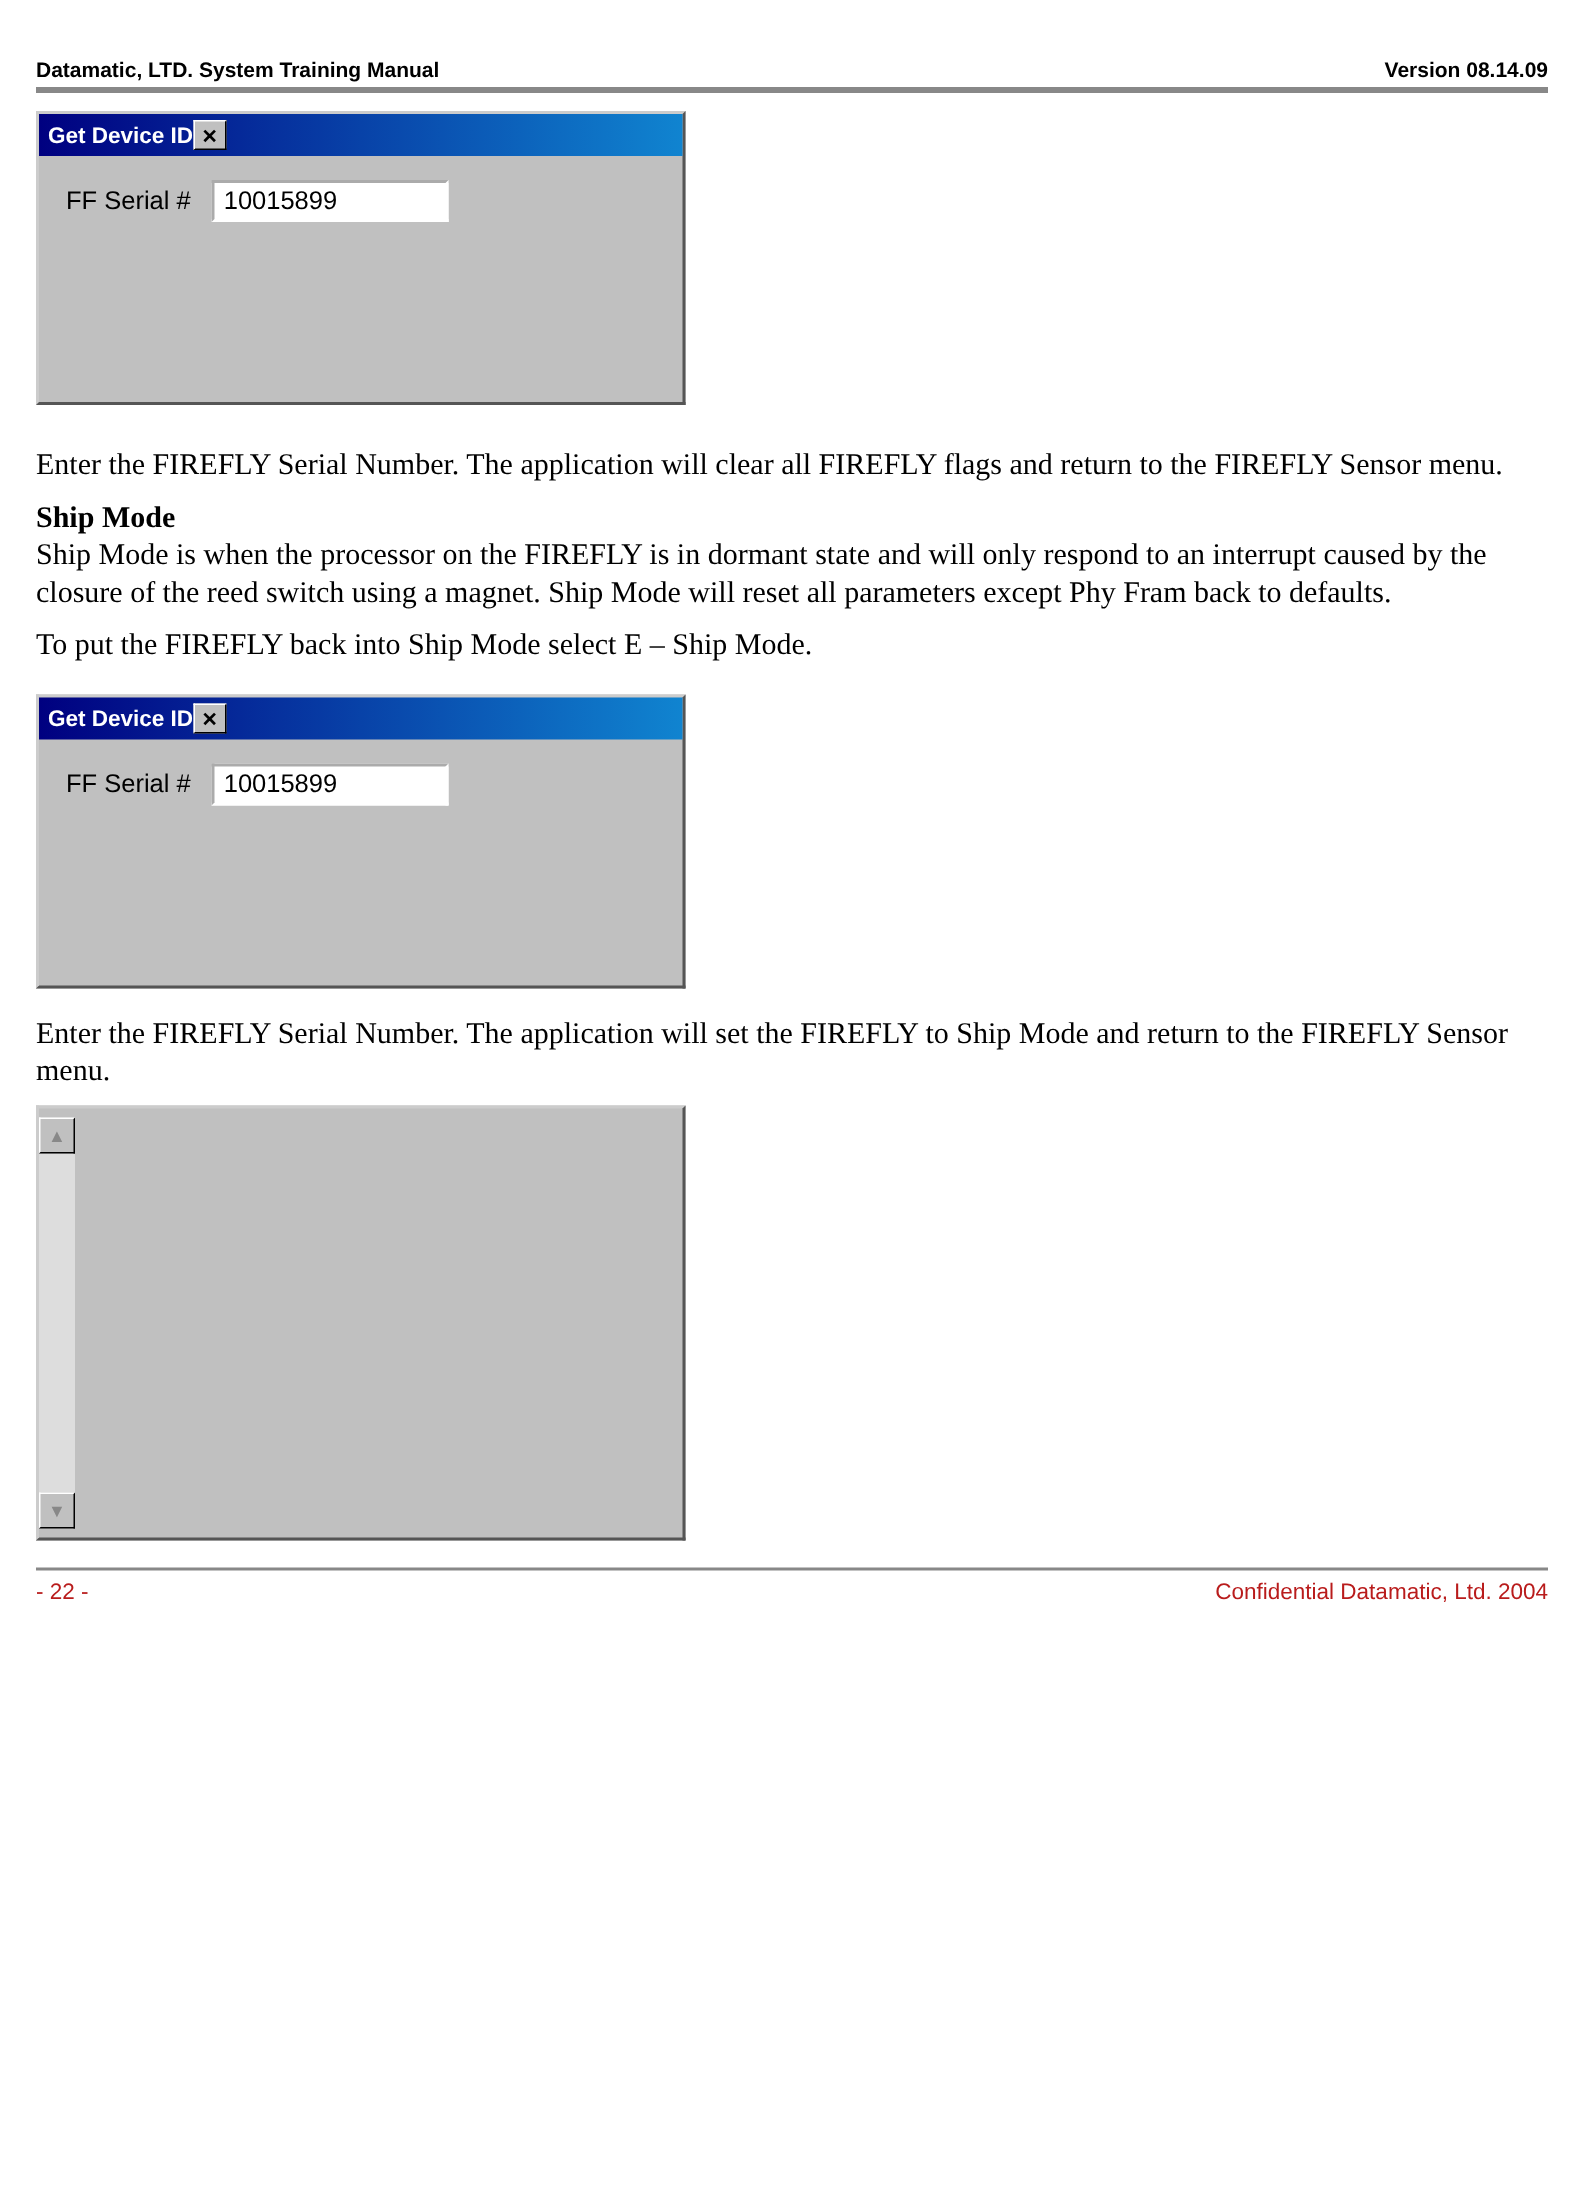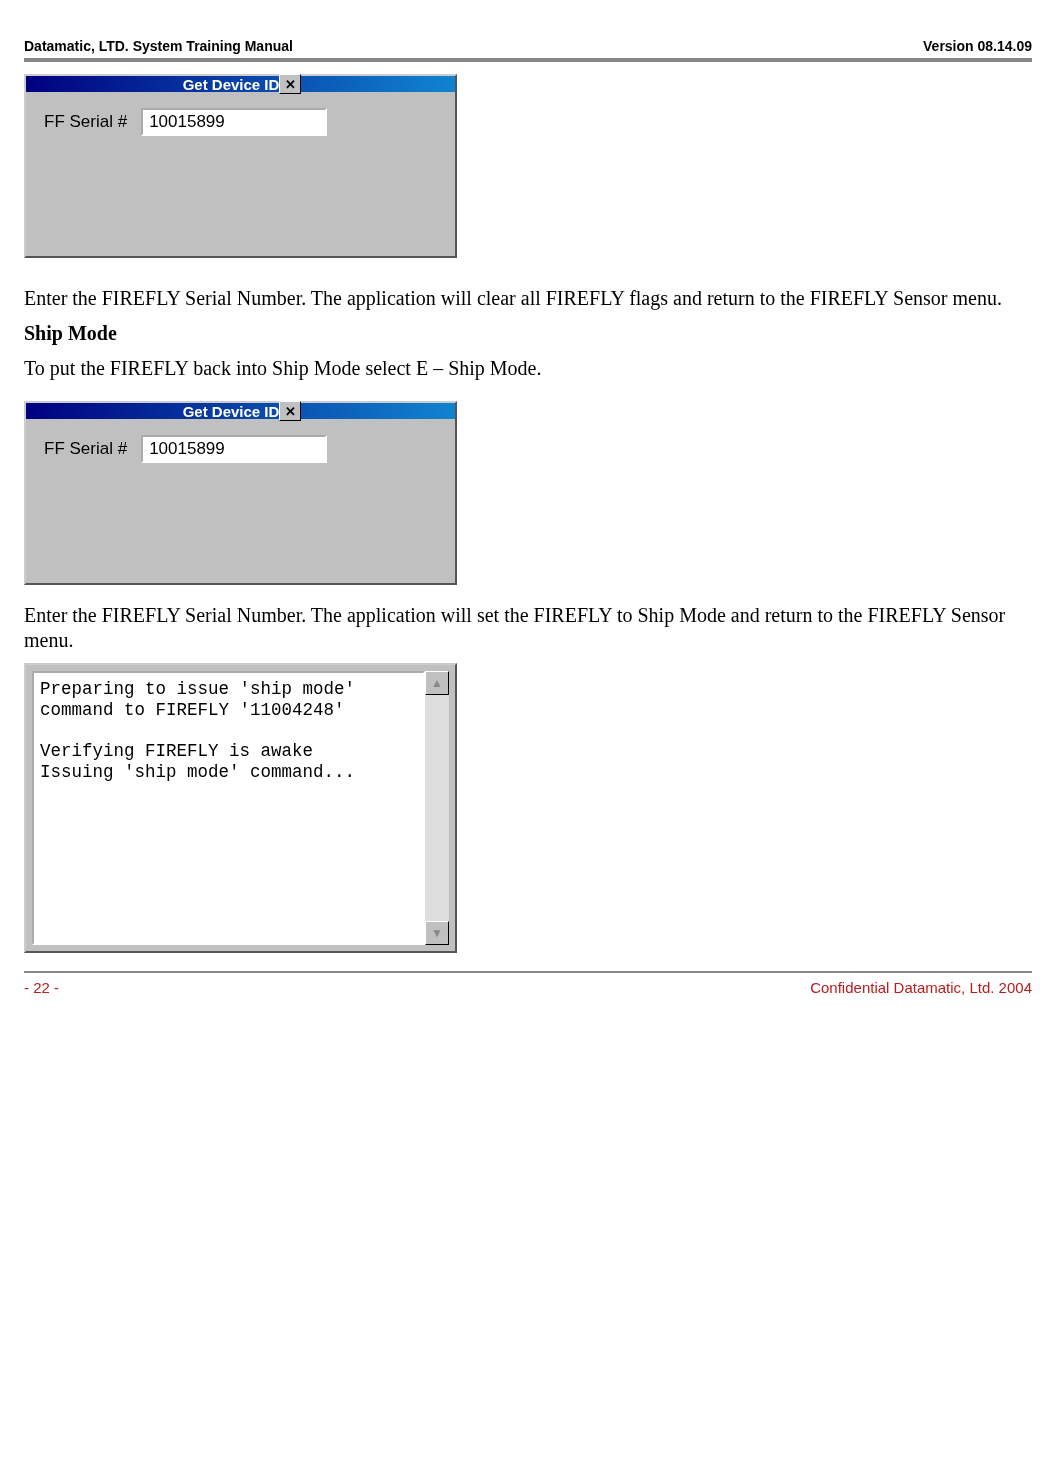--- a/index.html
+++ b/index.html
@@ -6,25 +6,25 @@
   body { font-family: "Times New Roman", Times, serif; font-size: 20px; color: #000; background: #fff; width: 1056px; margin: 0 auto; padding: 0 24px; }
   .page-header { display: flex; justify-content: space-between; font-family: Arial, Helvetica, sans-serif; font-weight: bold; font-size: 14px; padding: 10px 0 4px 0; margin-top: 28px; }
   .hr-thick { border: none; border-top: 4px solid #888; margin-bottom: 12px; }
   .hr-thin { border: none; border-top: 2px solid #888; margin-top: 18px; margin-bottom: 6px; }
   .page-footer { display: flex; justify-content: space-between; font-family: Arial, Helvetica, sans-serif; font-size: 15px; color: #b91c1c; padding-bottom: 20px; }
   .para { margin: 6px 0 10px 0; line-height: 1.25; }
   .para.first-after-dialog { margin-top: 28px; }
   .heading { font-weight: bold; }
   
   .win-dialog { width: 433px; border: 1px solid #000; border-left: 2px solid #ccc; border-top: 2px solid #ccc; border-right: 2px solid #555; border-bottom: 2px solid #555; background: #c0c0c0; font-family: Tahoma, Arial, sans-serif; margin: 6px 0; }
-  .win-titlebar { background: linear-gradient(to right, #000080, #1084d0); color: #fff; height: 16px; display: flex; align-items: center; justify-content: center; padding: 0 3px 0 6px; font-weight: bold; font-size: 15px; }
+  .win-titlebar { background: linear-gradient(to right, #000080, #1084d0); color: #fff; height: 28px; display: flex; align-items: center; justify-content: flex-start; padding: 0 3px 0 6px; font-weight: bold; font-size: 15px; }
   .win-close { width: 22px; height: 20px; background: #c0c0c0; border: 1px solid #000; border-top-color: #fff; border-left-color: #fff; display: flex; align-items: center; justify-content: center; font-weight: bold; font-family: Arial, sans-serif; color: #000; font-size: 13px; line-height: 1; }
   .win-body { padding: 16px 18px 120px 18px; display: flex; align-items: center; gap: 14px; }
   .win-label { font-size: 17px; font-weight: normal; color: #000; font-family: Tahoma, Arial, sans-serif; }
-  .win-input { width: 186px; height: 28px; border: 2px inset #fff; background: #fff; font-family: Tahoma, Arial, sans-serif; font-size: 17px; padding: 2px 6px; }
+  .win-input { width: 158px; height: 28px; border: 2px inset #fff; background: #fff; font-family: Tahoma, Arial, sans-serif; font-size: 17px; padding: 2px 6px; }
   
   .win-console { width: 433px; height: 290px; border: 1px solid #000; border-left: 2px solid #ccc; border-top: 2px solid #ccc; border-right: 2px solid #555; border-bottom: 2px solid #555; background: #c0c0c0; display: flex; margin: 10px 0 0 0; }
   .win-console-textarea { flex: 1; background: #fff; margin: 6px 0 6px 6px; padding: 6px 6px; border: 2px inset #fff; font-family: "Courier New", monospace; font-size: 17.5px; line-height: 1.18; white-space: pre-wrap; overflow: hidden; }
   .win-scrollbar { width: 24px; margin: 6px 6px 6px 0; background: #ddd; display: flex; flex-direction: column; justify-content: space-between; }
   .sb-btn { height: 24px; background: #c0c0c0; border: 1px solid #000; border-top-color: #fff; border-left-color: #fff; display: flex; align-items: center; justify-content: center; color: #888; font-size: 12px; }
 </style>
 </head>
 <body>
 
 <div class="page-header">
@@ -43,45 +43,41 @@
   <div class="win-body">
     <span class="win-label">FF Serial #</span>
     <input class="win-input" type="text" value="10015899" style="">
   </div>
 </div>
 
 <p class="para first-after-dialog">Enter the FIREFLY Serial Number.  The application will clear all FIREFLY flags and return to the FIREFLY Sensor menu.</p>
 
 <p class="para">
   <span class="heading">Ship Mode</span><br>
+  <span>Ship Mode is when the processor on the FIREFLY is in dormant state and will only respond to an interrupt caused by the closure of the reed switch using a magnet.  Ship Mode will reset all parameters except Phy Fram back to defaults.</span>
 </p>
 
 <p class="para" style="margin-top:4px;margin-bottom:20px;">To put the FIREFLY back into Ship Mode select E – Ship Mode.</p>
 
 <div class="win-dialog">
   <div class="win-titlebar">
     <span>Get Device ID</span>
     <div class="win-close">
       <span>✕</span>
     </div>
   </div>
   <div class="win-body">
     <span class="win-label">FF Serial #</span>
     <input class="win-input" type="text" value="10015899" style="">
   </div>
 </div>
 
 <p class="para" style="margin-top:18px;">Enter the FIREFLY Serial Number.  The application will set the FIREFLY to Ship Mode and return to the FIREFLY Sensor menu.</p>
 
 <div class="win-console">
-  <div class="win-console-textarea">Preparing to issue 'ship mode'
-command to FIREFLY '11004248'
-
-Verifying FIREFLY is awake
-Issuing 'ship mode' command...</div>
   <div class="win-scrollbar">
     <div class="sb-btn">
       <span>▲</span>
     </div>
     <div class="sb-btn">
       <span>▼</span>
     </div>
   </div>
 </div>
 

